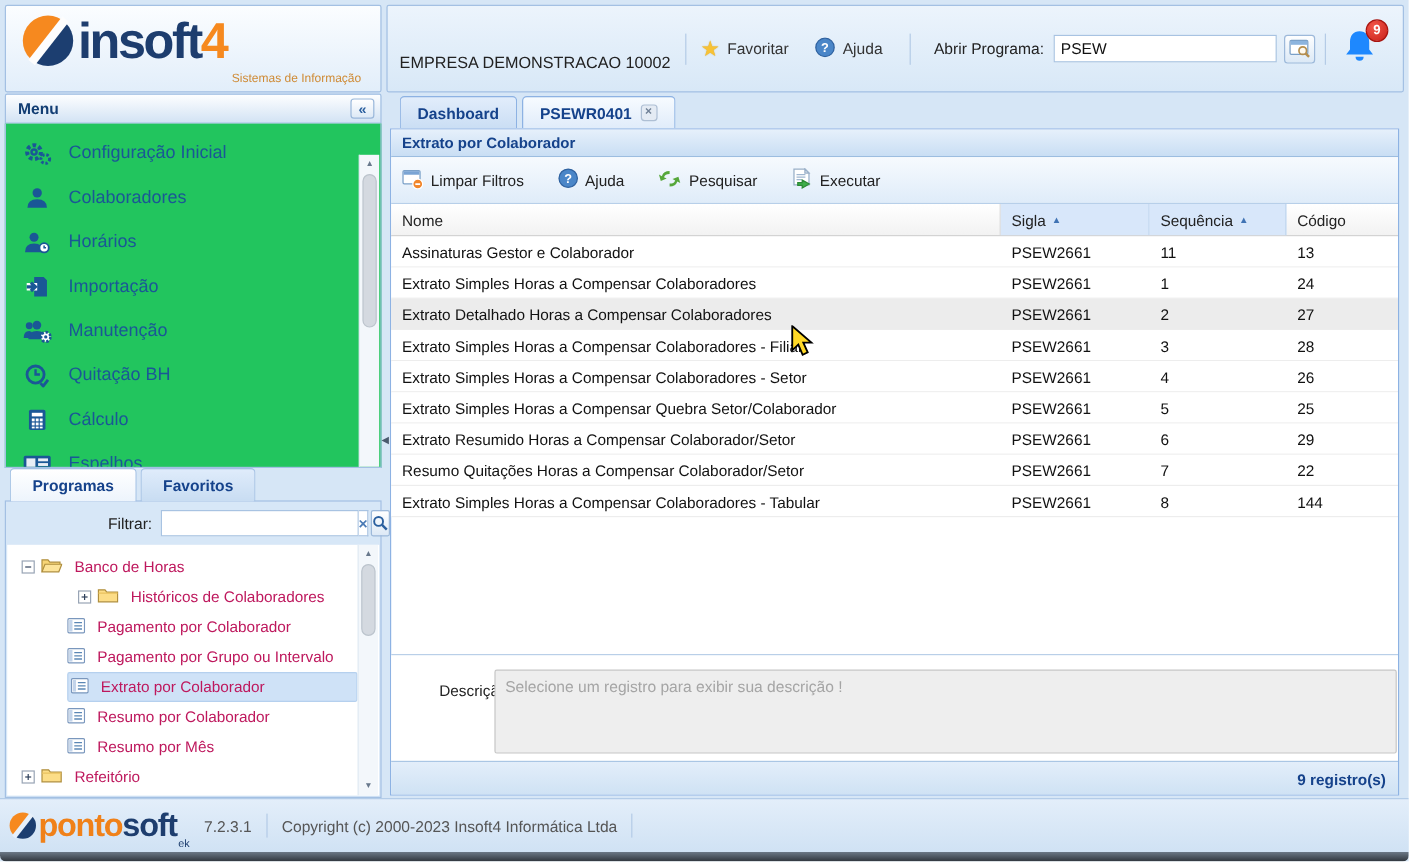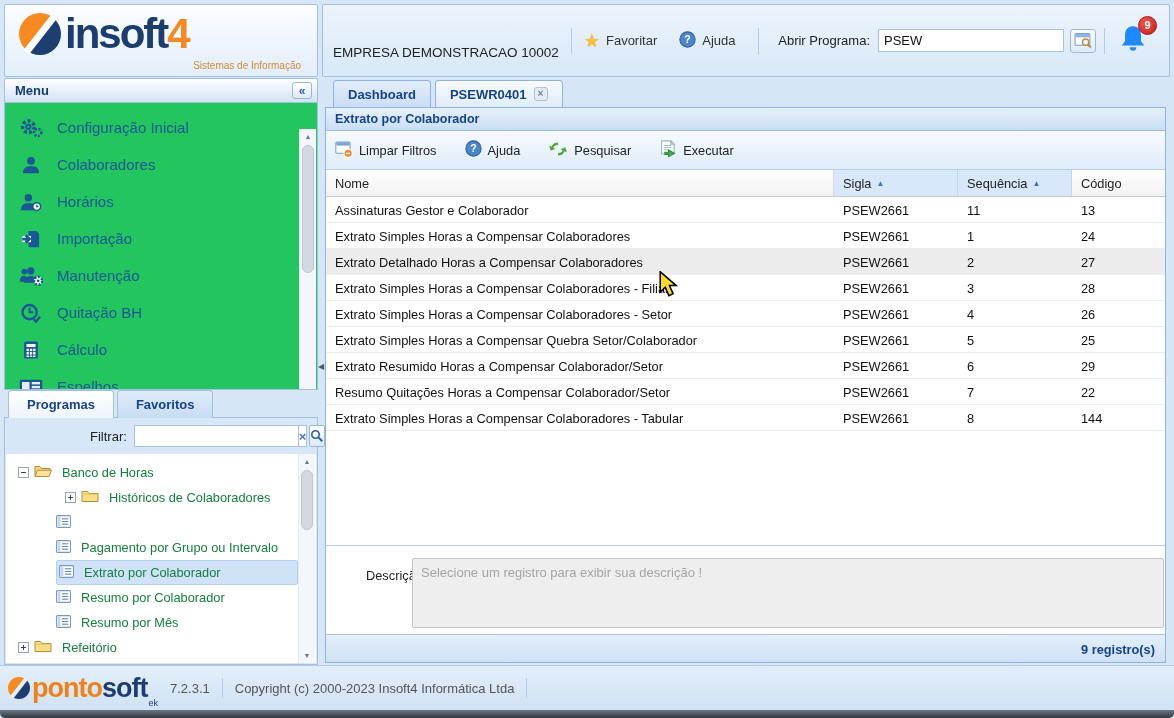--- a/index.html
+++ b/index.html
@@ -70,21 +70,21 @@
   .filter-row { height:36px; display:flex; align-items:center; padding-left:49px; }
   .filter-label { font-size:13px; color:#222; margin-right:7px; }
   .filter-input { width:168px; height:22px; border:1px solid #a8c3e2; background:#fff;
                   font:12px "Liberation Sans",sans-serif; padding:0 4px; }
   .filter-clear { width:17px; height:22px; border:1px solid #a8c3e2; border-left:none; background:#fff;
                   color:#4a7ab5; font-weight:bold; font-size:13px; display:flex; align-items:center; justify-content:center; }
   .filter-search { width:22px; height:22px; border:1px solid #9db9da; margin-left:2px; border-radius:2px;
                    background:linear-gradient(#ffffff,#dde9f6); display:flex; align-items:center; justify-content:center; }
   .tree { position:absolute; left:1px; right:1px; top:36px; bottom:1px; background:#fff; overflow:hidden; padding-top:6px; }
   .tree-row { height:25px; display:flex; align-items:center; gap:5px; position:relative; }
-  .tree-label { font-size:12.8px; color:#15803d; padding:3px 5px; border-radius:2px; white-space:nowrap; }
+  .tree-label { font-size:12.8px; color:#be185d; padding:3px 5px; border-radius:2px; white-space:nowrap; }
   .tree-row.selected .sel-group { background:#cfe2f7; border:1px solid #b5d0ee; border-radius:2px; }
   .sel-group { display:flex; align-items:center; gap:5px; padding:1px 4px 1px 2px; flex:1; margin-right:18px; }
   .expander { width:11px; height:11px; background:#fff; border:1px solid #98a4b5; position:relative; flex:none; }
   .expander::before { content:""; position:absolute; left:2px; right:2px; top:4px; height:1px; background:#30425c; }
   .expander.plus::after { content:""; position:absolute; top:2px; bottom:2px; left:4px; width:1px; background:#30425c; }
   .ind0 { padding-left:12px; } .ind1 { padding-left:34px;margin-left:25px; } .ind1b { padding-left:50px; }
 
   .splitter-arrow { position:absolute; left:318px; top:362px; font-size:8px; color:#4a5a6e; }
 
   
@@ -342,20 +342,21 @@
         <div class="tree-row ind1b">
           <span><svg viewBox="0 0 14 14" width="15" height="15">
                 <rect x="0.5" y="1.5" width="13" height="11" rx="1" fill="#fff" stroke="#7a97bd"></rect>
                 <rect x="1.5" y="2.5" width="2.6" height="9" fill="#c3d4ea"></rect>
                 <g stroke="#5b87b5">
                   <path d="M5.5,4.5 h6"></path>
                   <path d="M5.5,7 h6"></path>
                   <path d="M5.5,9.5 h6"></path>
                 </g>
               </svg></span>
+          <span class="tree-label">Pagamento por Colaborador</span>
         </div>
         <div class="tree-row ind1b">
           <span><svg viewBox="0 0 14 14" width="15" height="15">
                 <rect x="0.5" y="1.5" width="13" height="11" rx="1" fill="#fff" stroke="#7a97bd"></rect>
                 <rect x="1.5" y="2.5" width="2.6" height="9" fill="#c3d4ea"></rect>
                 <g stroke="#5b87b5">
                   <path d="M5.5,4.5 h6"></path>
                   <path d="M5.5,7 h6"></path>
                   <path d="M5.5,9.5 h6"></path>
                 </g>

